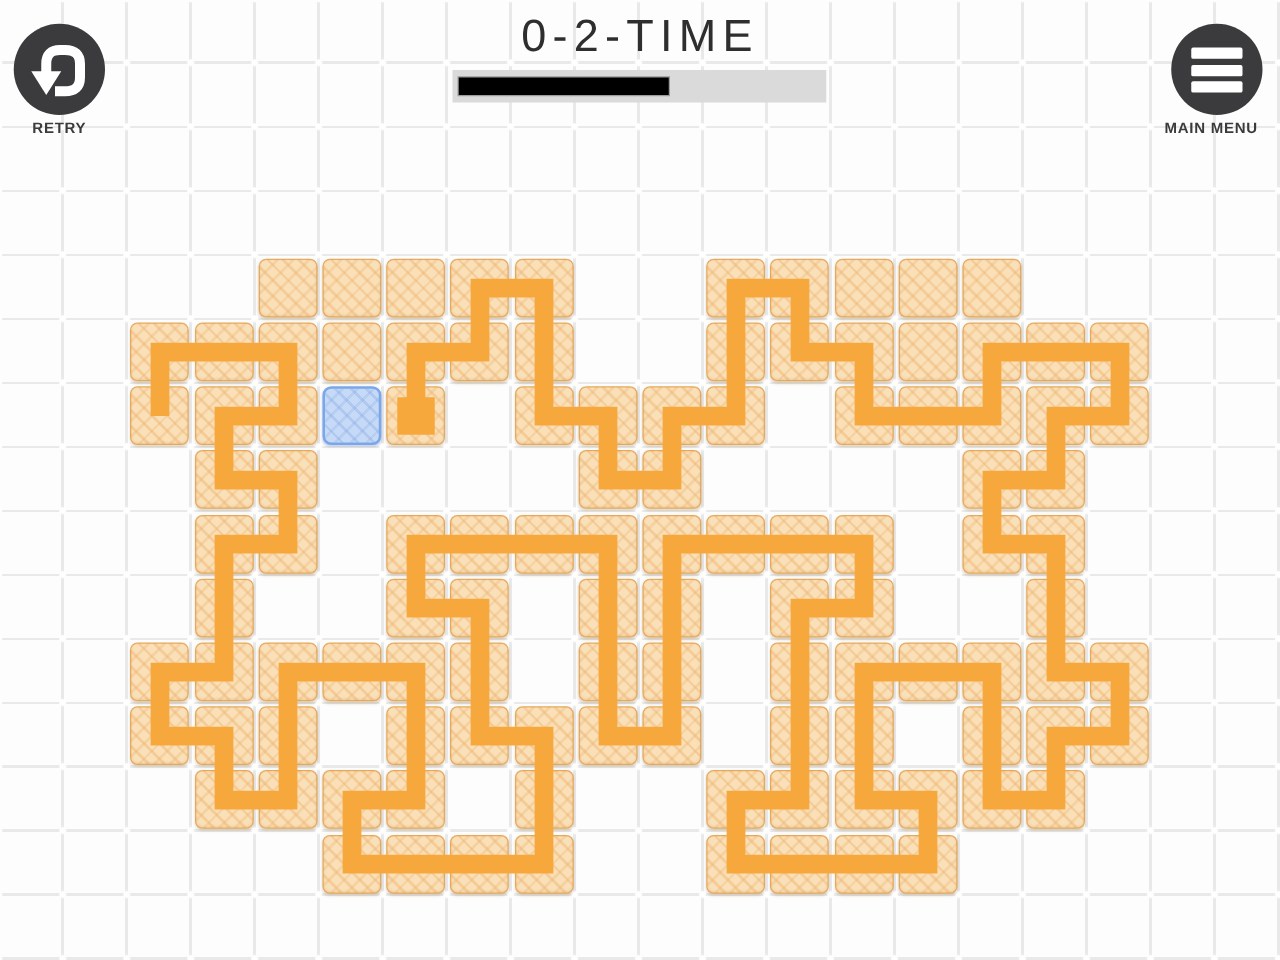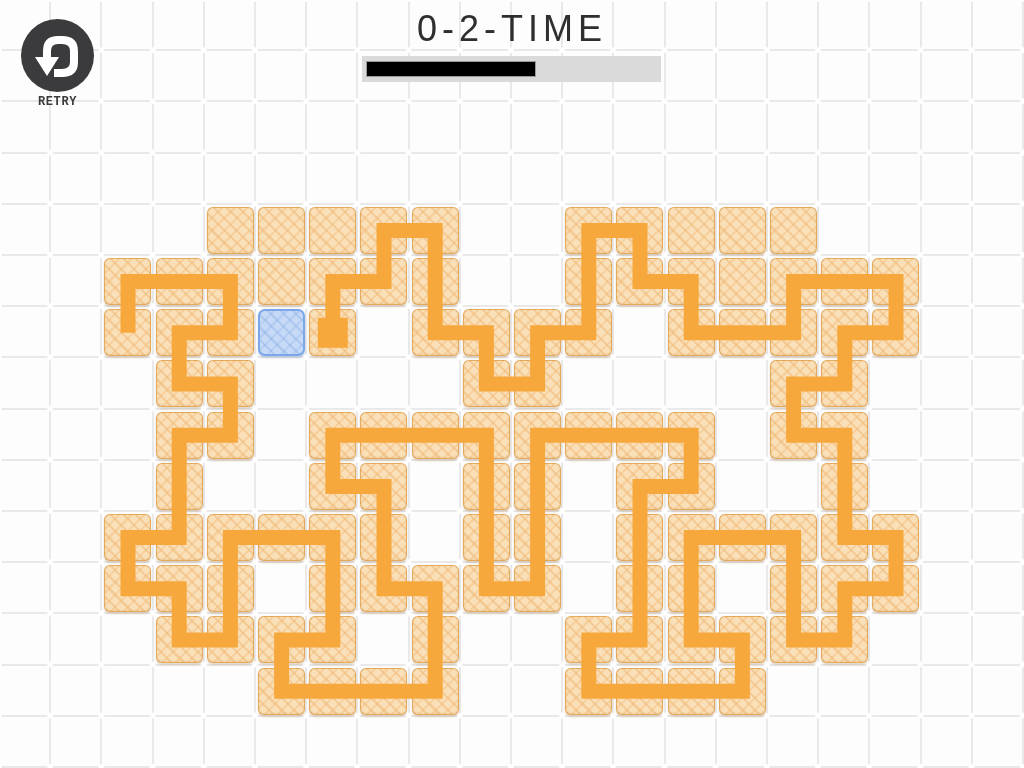--- a/index.html
+++ b/index.html
@@ -31,21 +31,21 @@
     box-shadow:0 1.5px 2px rgba(90,120,180,.3);z-index:3;}
   .path-svg{position:absolute;left:0;top:0;z-index:4;}
 
   
   .title{position:absolute;top:8px;left:0;right:0;text-align:center;
     font-size:36px;font-weight:300;letter-spacing:5px;color:#2e2e2e;z-index:10;}
   .progress{position:absolute;left:362px;top:56px;width:299px;height:26px;background:#dadada;z-index:10;box-sizing:border-box;padding:6px 5px;}
   .progress-fill{height:14px;background:#000;box-shadow:0 0 0 1px #9b9b9b;}
 
   .btn-wrap{position:absolute;top:19px;width:73px;text-align:center;z-index:10;}
-  .btn-wrap.left{left:21px;font-family:Liberation Mono, monospace;}
+  .btn-wrap.left{left:11px;}
   .btn-wrap.right{left:937px;}
   .circle-btn{width:73px;height:73px;border-radius:50%;background:#3b3b3d;position:relative;cursor:pointer;}
   .btn-label{margin-top:3px;font-size:12px;font-weight:bold;letter-spacing:.6px;color:#3b3b3d;white-space:nowrap;}
   .btn-wrap.right .btn-label{margin-left:-9px;}
 
   .hamburger{position:absolute;left:16px;top:19px;width:41px;}
   .hamburger span{display:block;width:41px;height:9px;background:#fff;border-radius:1.5px;margin-bottom:4.5px;}
 </style>
 </head>
 <body>
@@ -181,13 +181,23 @@
   <div class="btn-wrap left">
     <div class="circle-btn">
       <svg width="73" height="73" viewBox="0 0 73 73">
         <path d="M26 49 V32 Q26 21 37 21 H41 Q53 21 53 32 V43 Q53 54 41 54 H33" fill="none" stroke="#ffffff" stroke-width="8"></path>
         <polygon points="14,38 38,38 26,57" fill="#ffffff"></polygon>
       </svg>
     </div>
     <div class="btn-label">RETRY</div>
   </div>
 
+  <div class="btn-wrap right">
+    <div class="circle-btn">
+      <div class="hamburger">
+          <span></span>
+          <span></span>
+          <span></span>
+        </div>
+    </div>
+    <div class="btn-label">MAIN MENU</div>
+  </div>
 </div>
 
 </body></html>

